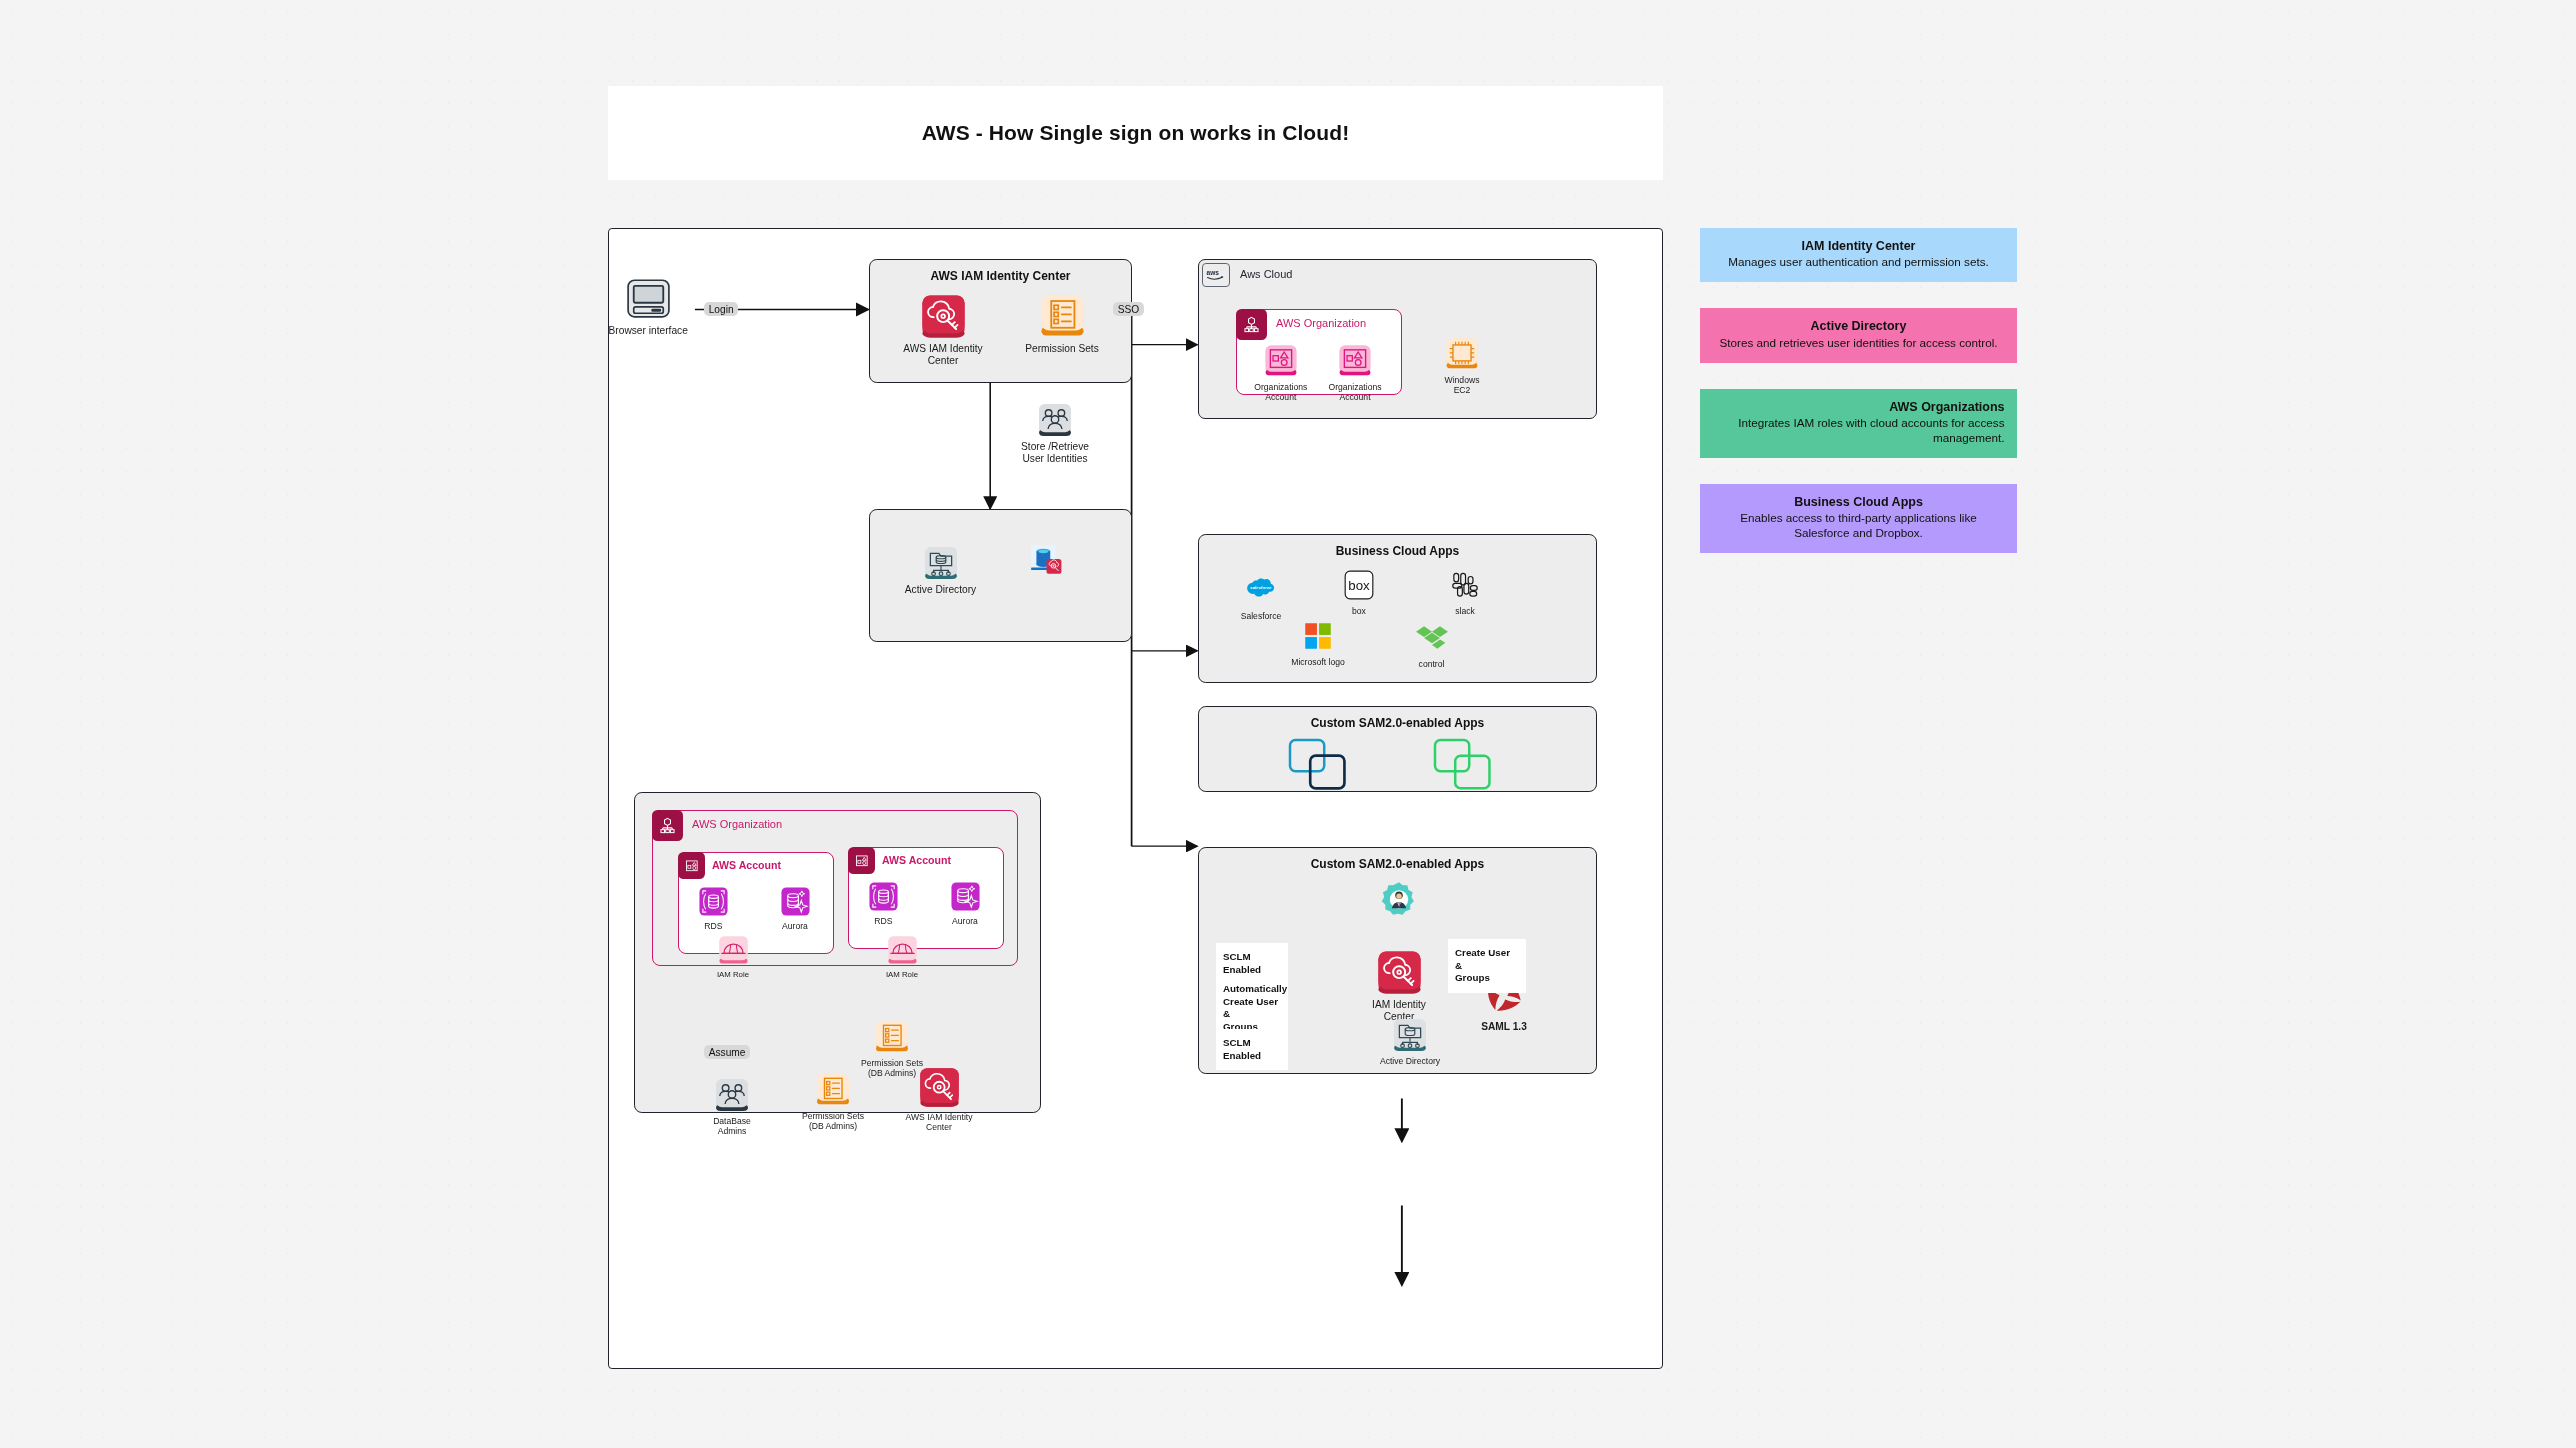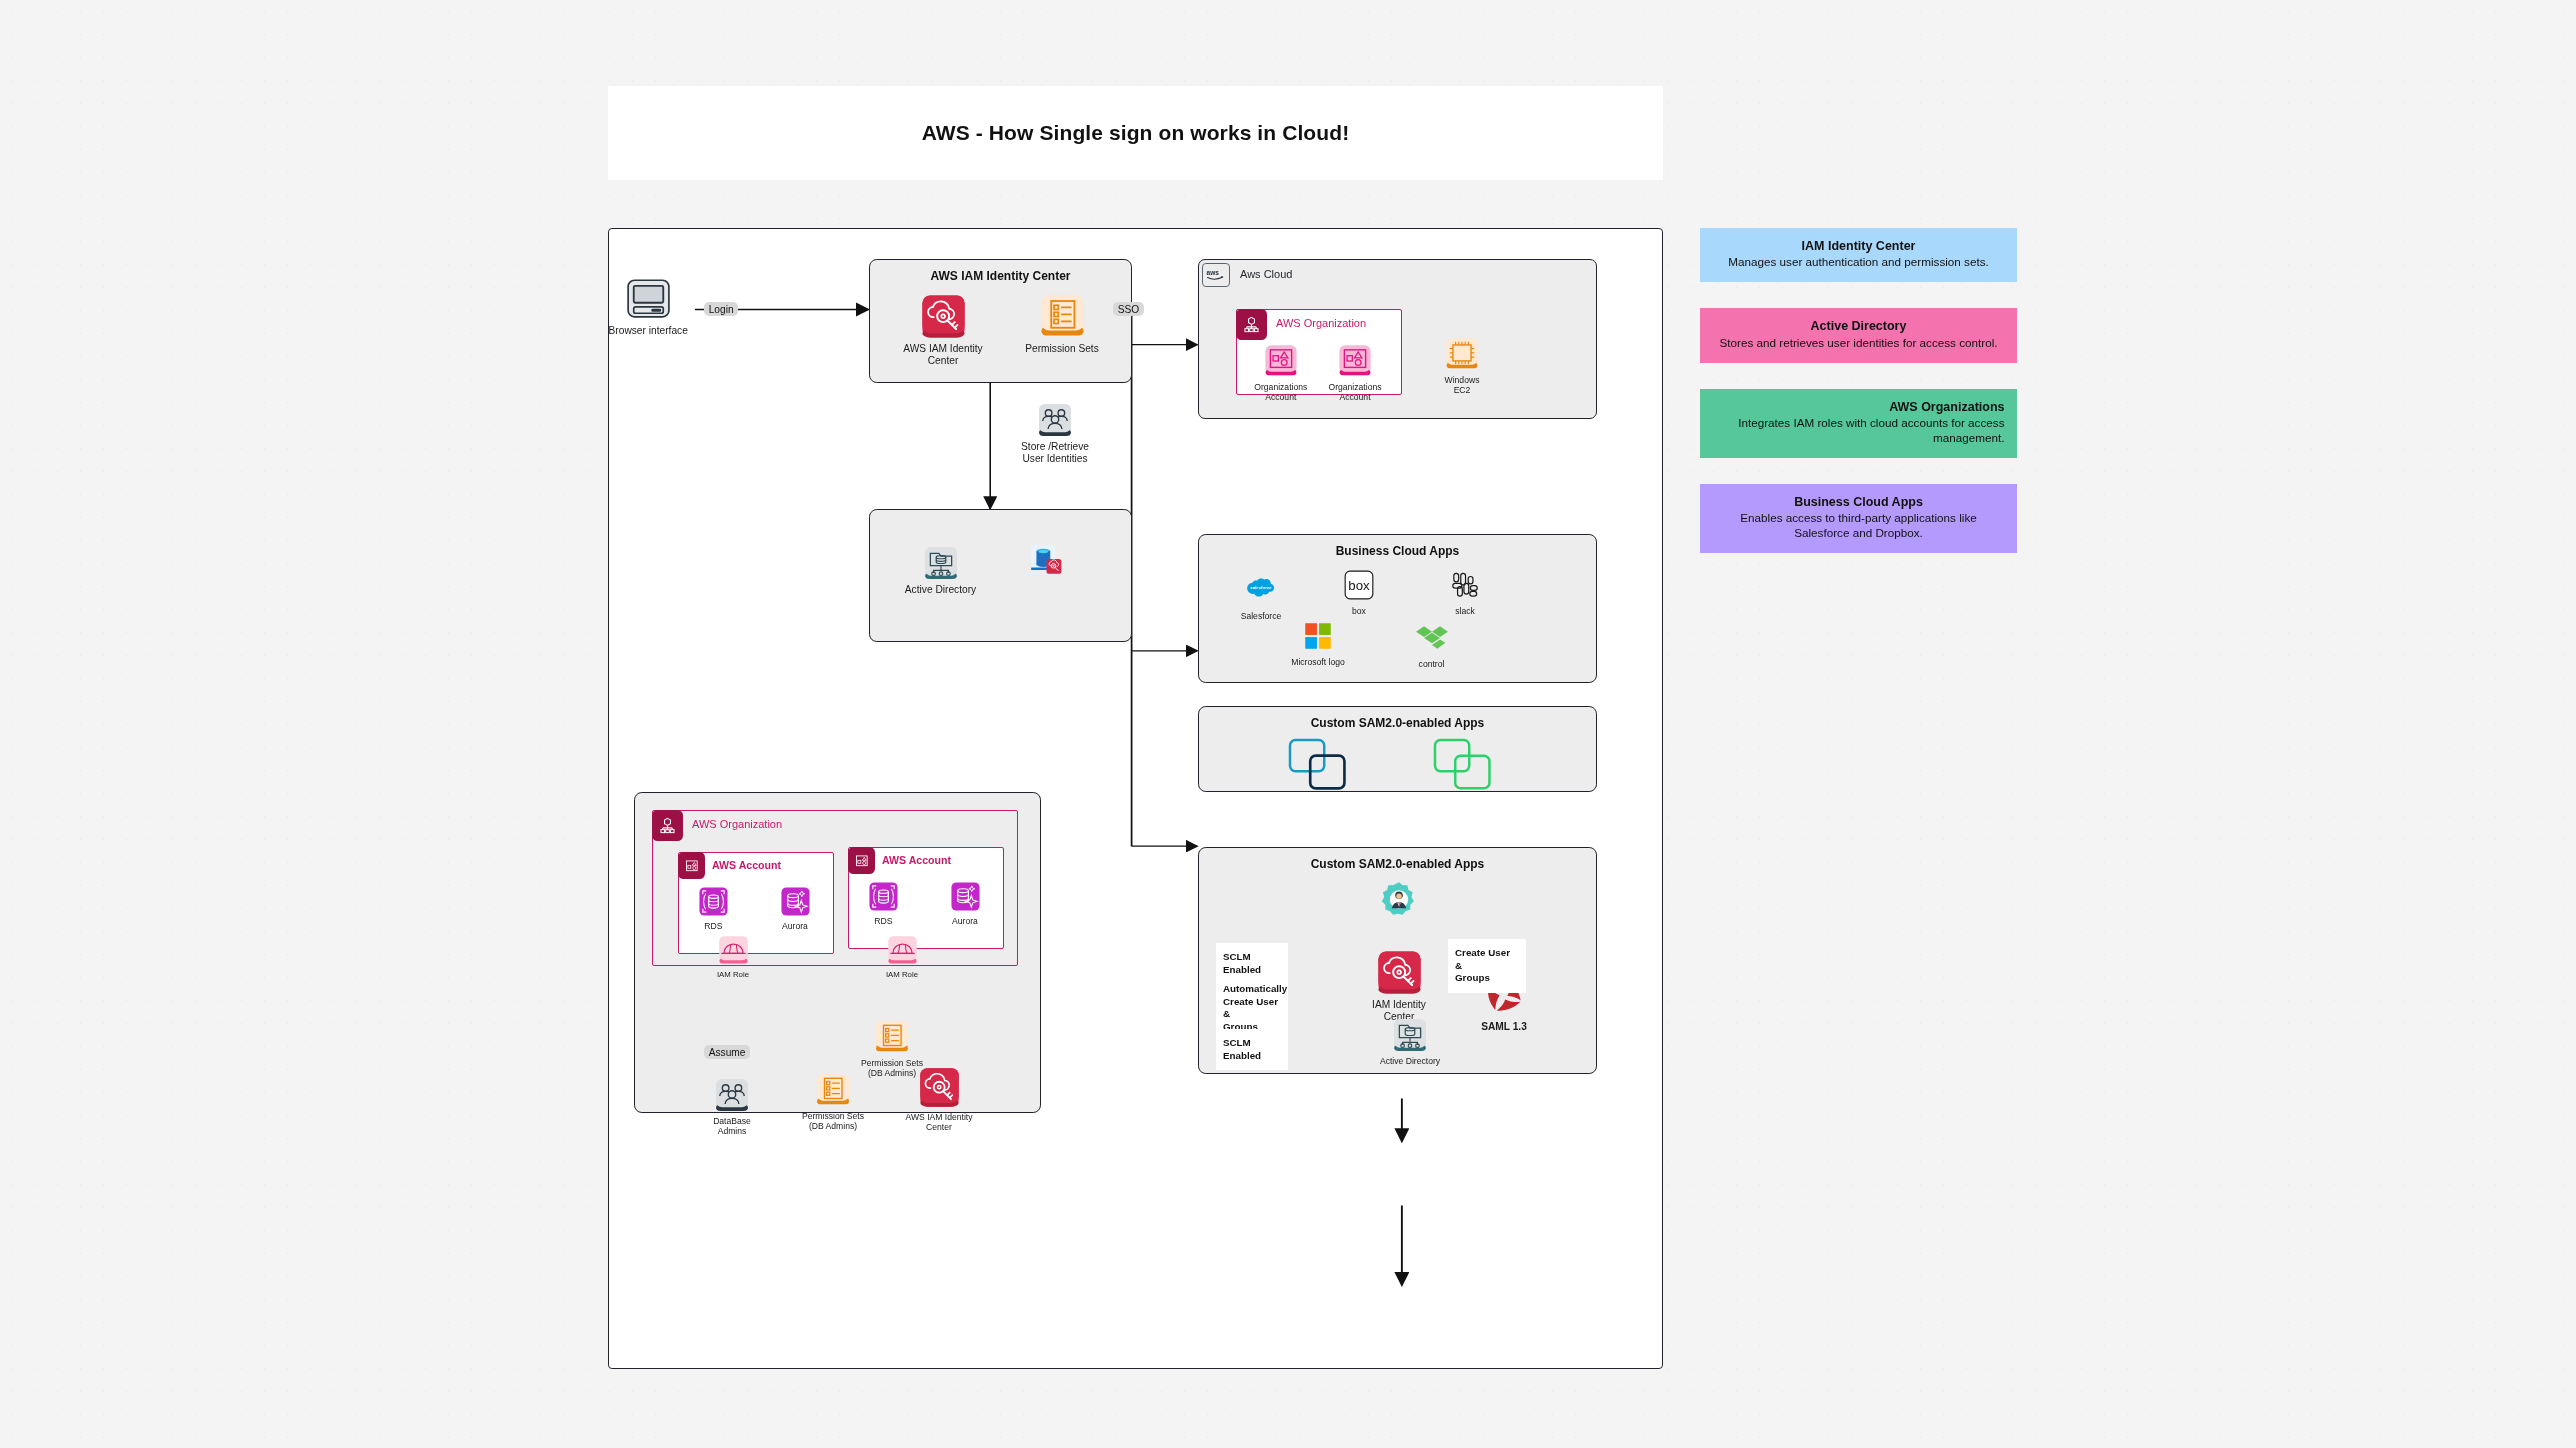--- a/index.html
+++ b/index.html
@@ -57,21 +57,21 @@
 
   
   .ic { width: 45px; height: 45px; border-radius: 8.6px; margin: 0 auto;
         display: block; }
   .ic-sm { width: 34px; height: 34px; border-radius: 6.3px; margin: 0 auto; display:block; }
 
   
   .pinkbox {
     position: absolute;
     border: 1.3px solid #c9186a;
-    border-radius: 2px;
+    border-radius: 8px;
     background: transparent;
   }
   .pinkbox.filled { background: #ffffff; }
   .pinkbadge {
     position: absolute; left: -0.8px; top: -0.8px;
     width: 31px; height: 31px; border-radius: 5.5px;
     background: #9c1046;
     display: flex; align-items: center; justify-content: center;
   }
   .pinklabel {

